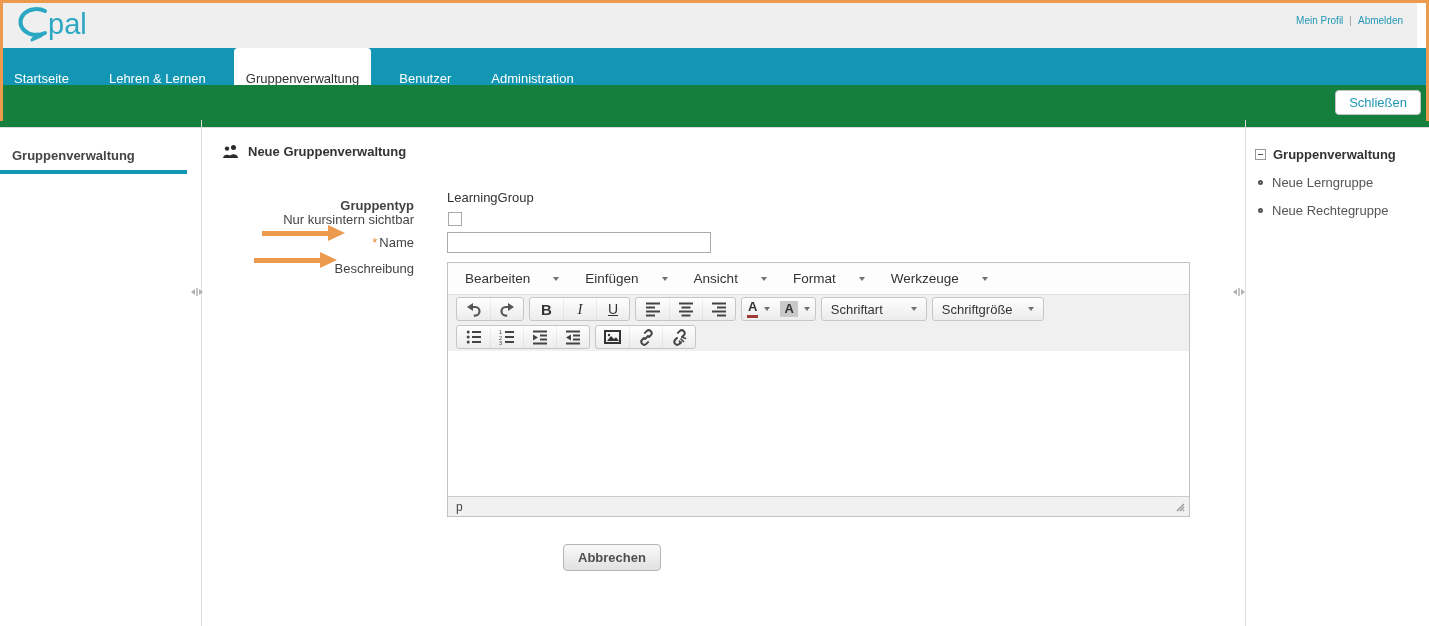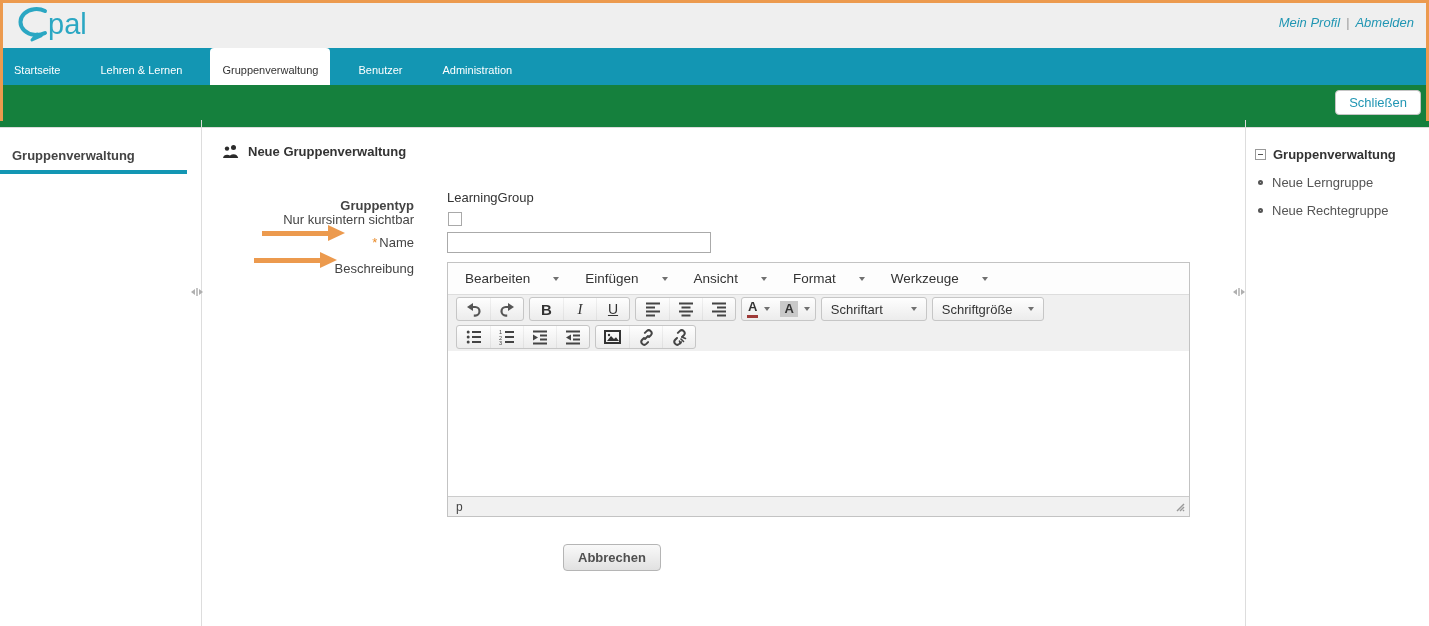--- a/index.html
+++ b/index.html
@@ -6,29 +6,29 @@
   html,body { width:1429px; height:626px; }
   body { font-family:"Liberation Sans", sans-serif; background:#fff; position:relative; overflow:hidden; }
   #page { position:relative; width:1429px; height:626px; background:#fff; }
 
   
   .annot-top   { position:absolute; top:0; left:0; width:100%; height:3px; background:#ec9a4e; z-index:50; }
   .annot-left  { position:absolute; top:0; left:0; width:3px; height:121px; background:#ec9a4e; z-index:50; }
   .annot-right { position:absolute; top:0; right:0; width:3px; height:121px; background:#ec9a4e; z-index:50; }
 
   
-  .header { position:absolute; top:0; left:0; right:1px; height:48px; background:#efefef; }
+  .header { position:absolute; top:0; left:0; right:12px; height:48px; background:#efefef; }
   .logo { position:absolute; left:12px; top:4px; }
-  .header-links { position:absolute; right:14px; top:15px; font-size:13px; color:#999;font-style:italic; }
+  .header-links { position:absolute; right:14px; top:15px; font-size:10px; color:#999; }
   .header-links a { color:#2196b3; text-decoration:none; cursor:pointer; }
   .hl-sep { color:#9a9a9a; margin:0 6px; }
 
   
   .nav { position:absolute; top:48px; left:0; right:0; height:37px; background:#1396b3; display:flex; padding-left:2px; }
-  .tab { line-height:37px; padding:4px 12px; margin-right:16px; color:#fff; font-size:11px; cursor:pointer; white-space:nowrap;text-align:right; }
+  .tab { line-height:37px; padding:12px 12px; margin-right:16px; color:#fff; font-size:13px; cursor:pointer; white-space:nowrap;text-align:right; }
   .tab.active { background:#fff; color:#333; border-radius:4px 4px 0 0; }
 
   
   .subbar { position:absolute; top:85px; left:0; right:0; height:43px; background:#15803d; border-bottom:1px solid #dcdcdc; }
   .close-btn { position:absolute; right:8px; top:5px; height:25px; padding:0 13px; background:#fff; border:1px solid #c5c5c5; border-radius:4px; color:#2196b3; font-size:13px; cursor:pointer; font-family:"Liberation Sans",sans-serif; }
 
   
   .left-sidebar { position:absolute; top:120px; left:0; width:202px; bottom:0; border-right:1px solid #ddd; }
   .ls-title { margin:28px 12px 0 12px; font-size:13px; font-weight:bold; color:#444; cursor:pointer; }
   .ls-bar { height:4px; background:#1396b3; margin:7px 14px 0 0; }

